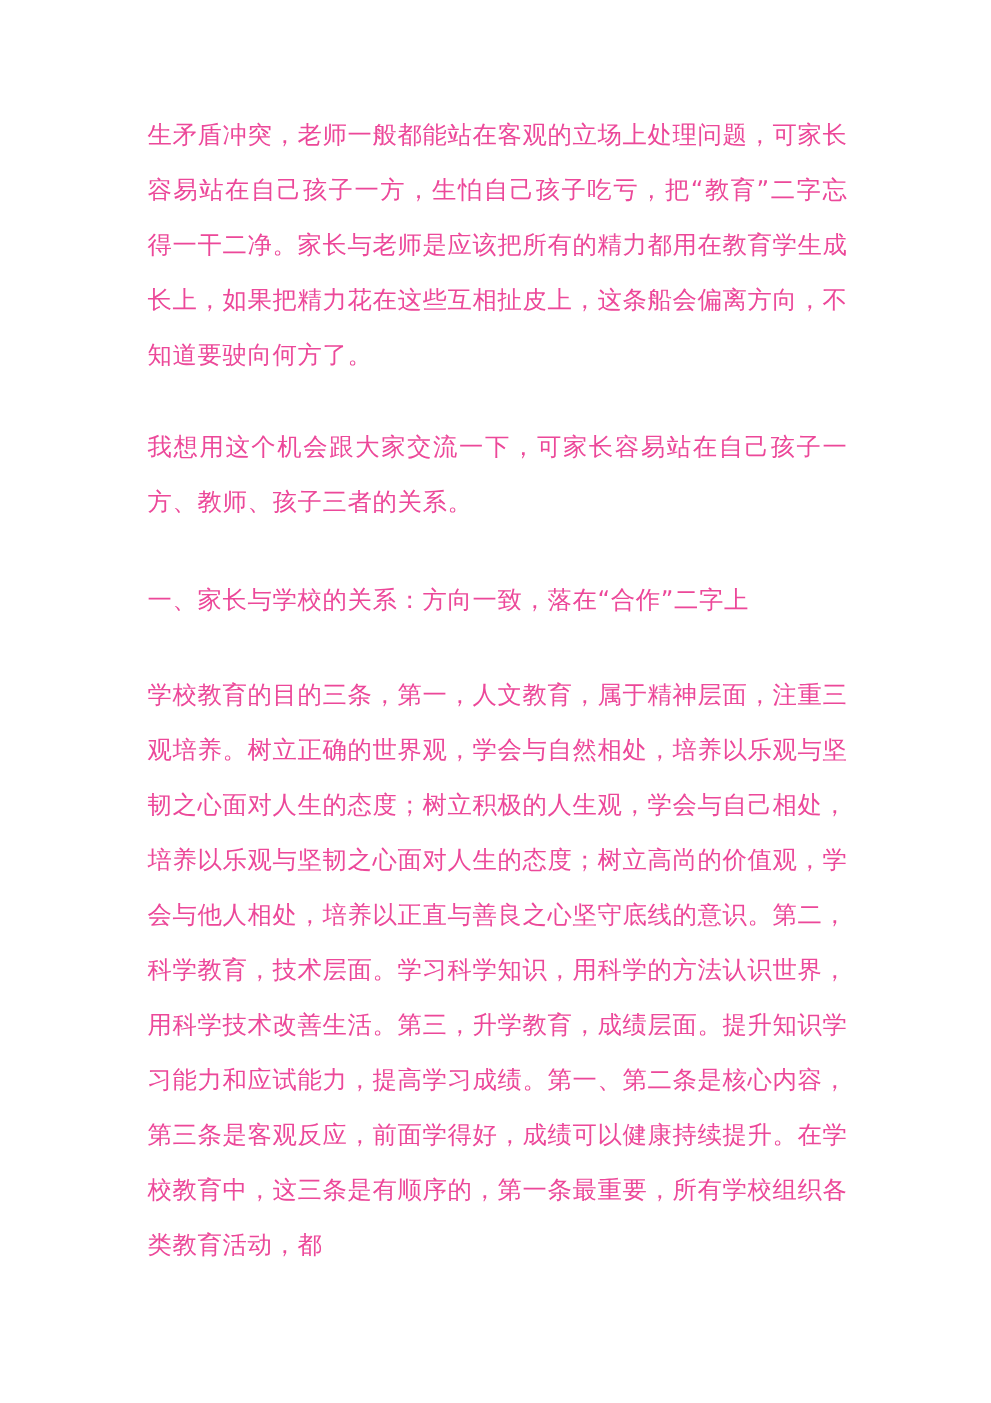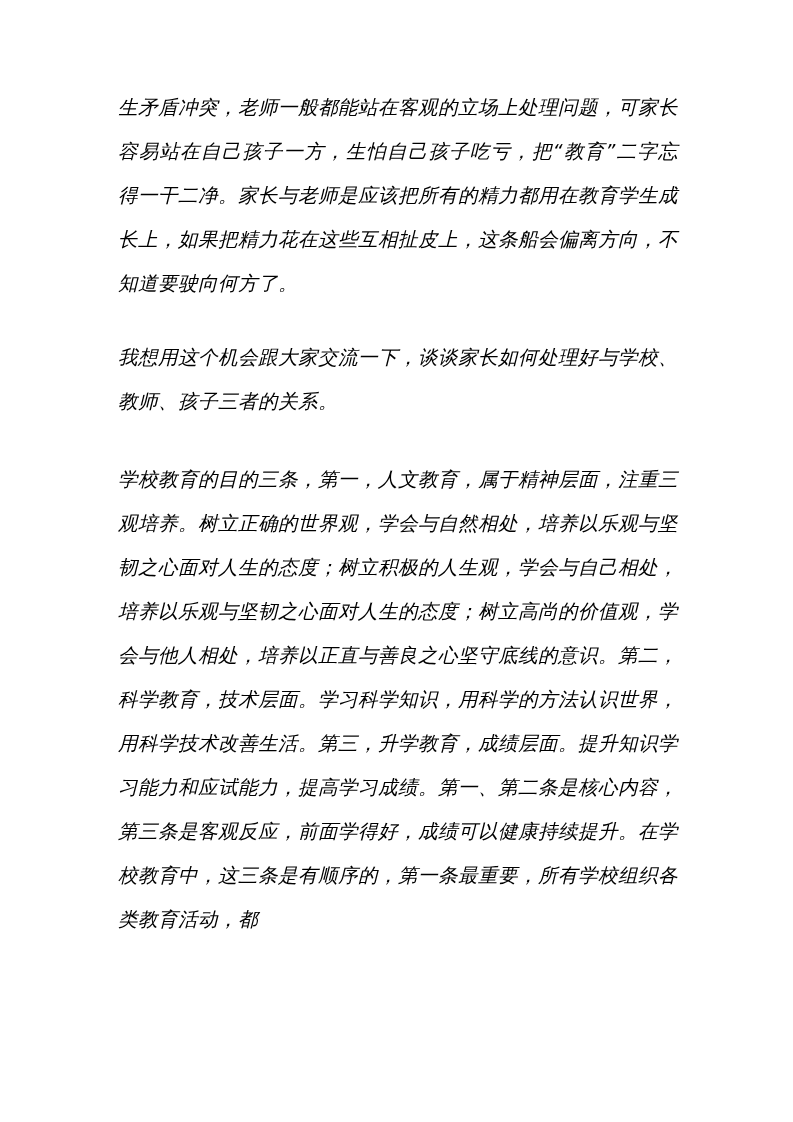--- a/index.html
+++ b/index.html
@@ -18,40 +18,40 @@
   }
   .doc-body {
     position: absolute;
     left: 118px;
     top: 86px;
     width: 560px;
   }
   .para {
     font-size: 19.5px;
     line-height: 44px;
-    color: #000000;
+    color: #ec4899;
     text-align: justify;
     text-justify: inter-ideograph;
     letter-spacing: 0.5px;
     margin: 0 0 30px 0;
     word-break: break-all;
-    font-style: italic;
   }
   .para.heading {
     margin-bottom: 32px;
   }
   .para.spaced-after {
     margin-bottom: 34px;
   }
   .para.last {
     margin-bottom: 0;
   }
 </style>
 </head>
 <body>
 
 <div class="page">
   <div class="doc-body">
     <p class="para">生矛盾冲突，老师一般都能站在客观的立场上处理问题，可家长容易站在自己孩子一方，生怕自己孩子吃亏，把“教育”二字忘得一干二净。家长与老师是应该把所有的精力都用在教育学生成长上，如果把精力花在这些互相扯皮上，这条船会偏离方向，不知道要驶向何方了。</p>
-    <p class="para spaced-after">我想用这个机会跟大家交流一下，谈谈家长如何处理好与学校、教师、孩子三者的关系。</p>
+    <p class="para spaced-after">我想用这个机会跟大家交流一下，可家长容易站在自己孩子一方、教师、孩子三者的关系。</p>
+    <p class="para heading">一、家长与学校的关系：方向一致，落在“合作”二字上</p>
     <p class="para last">学校教育的目的三条，第一，人文教育，属于精神层面，注重三观培养。树立正确的世界观，学会与自然相处，培养以乐观与坚韧之心面对人生的态度；树立积极的人生观，学会与自己相处，培养以乐观与坚韧之心面对人生的态度；树立高尚的价值观，学会与他人相处，培养以正直与善良之心坚守底线的意识。第二，科学教育，技术层面。学习科学知识，用科学的方法认识世界，用科学技术改善生活。第三，升学教育，成绩层面。提升知识学习能力和应试能力，提高学习成绩。第一、第二条是核心内容，第三条是客观反应，前面学得好，成绩可以健康持续提升。在学校教育中，这三条是有顺序的，第一条最重要，所有学校组织各类教育活动，都</p>
   </div>
 </div>
 
 </body></html>

